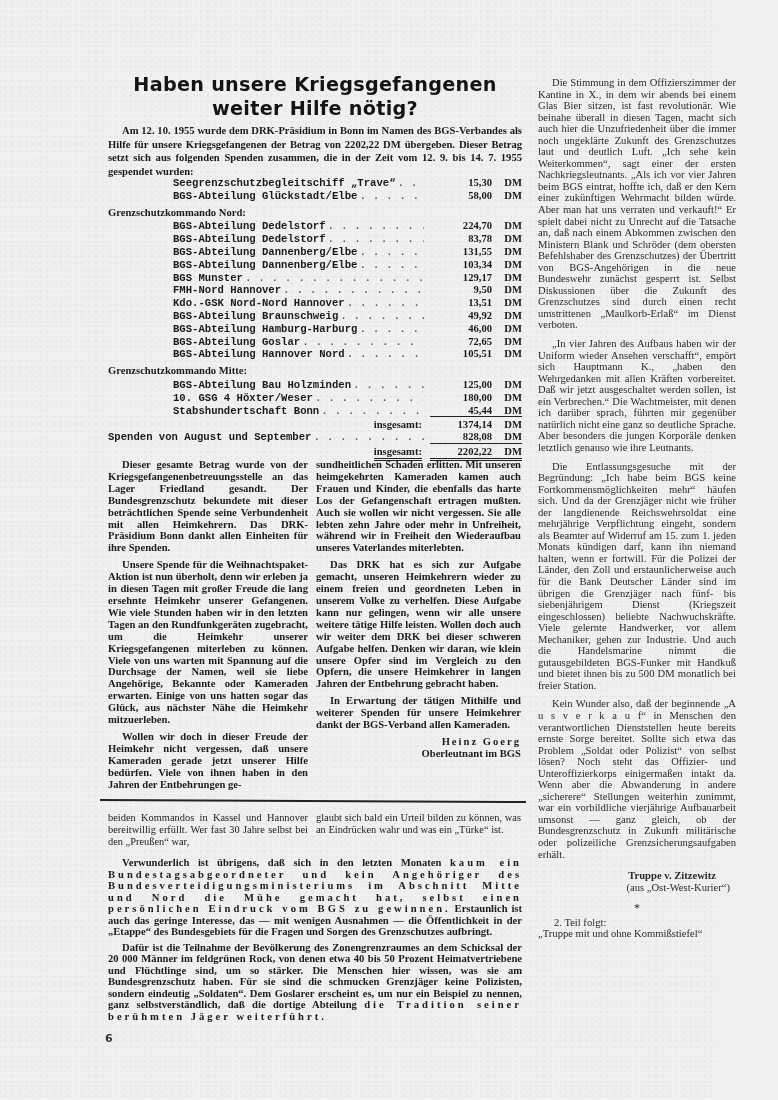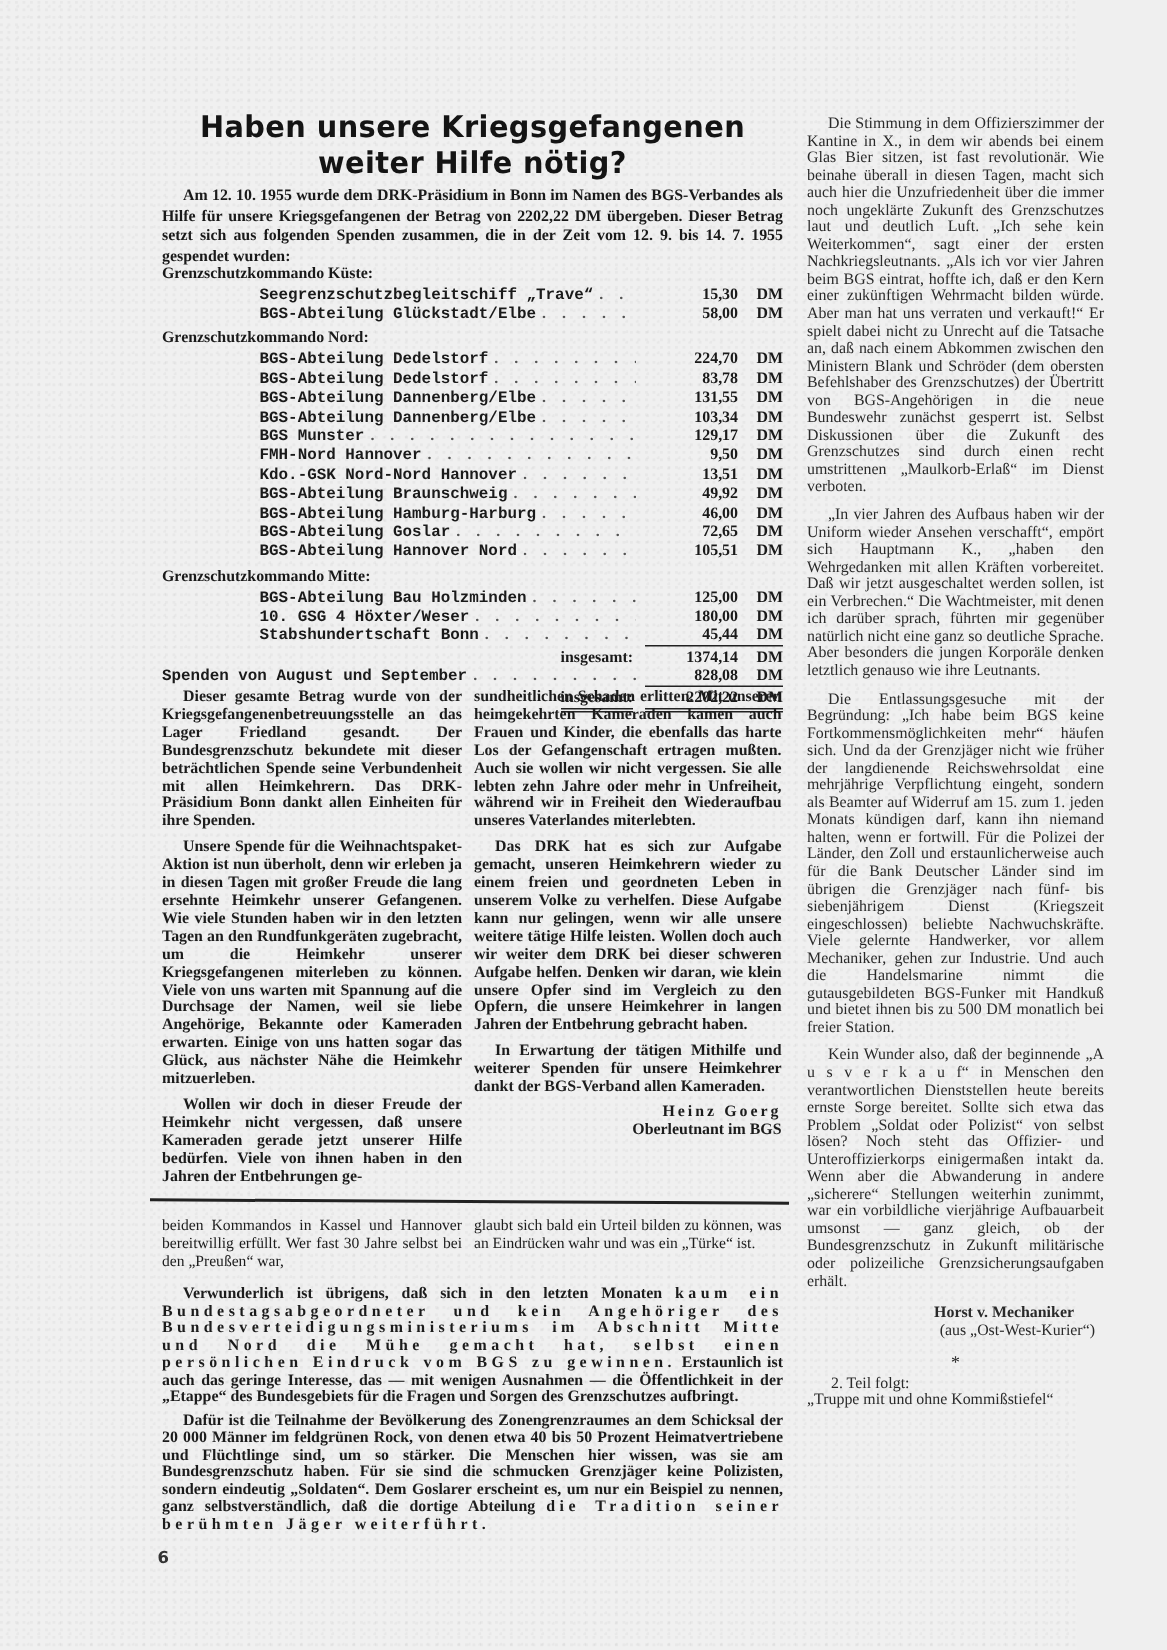--- a/index.html
+++ b/index.html
@@ -99,21 +99,20 @@
 
   <div class="headline">
     <div>Haben unsere Kriegsgefangenen</div>
     <div>weiter Hilfe nötig?</div>
   </div>
 
   <div class="lead">Am 12. 10. 1955 wurde dem DRK-Präsidium in Bonn im Namen des BGS-Verbandes als Hilfe für unsere Kriegsgefangenen der Betrag von 2202,22 DM übergeben. Dieser Betrag setzt sich aus folgenden Spenden zusammen, die in der Zeit vom 12. 9. bis 14. 7. 1955 gespendet wurden:</div>
 
   <div class="list">
 
-    <div class="group-title">Grenzschutzkommando Küste:</div>
     <div class="entry">
       <span class="name">Seegrenzschutzbegleitschiff „Trave“</span>
       <span class="dots">. . . . . . . . . . . . . . . . . . . . . . . . . .</span>
       <span class="amt">15,30</span>
       <span class="cur">DM</span>
     </div>
     <div class="entry">
       <span class="name">BGS-Abteilung Glückstadt/Elbe</span>
       <span class="dots">. . . . . . . . . . . . . . . . . . . . . . . . . .</span>
       <span class="amt">58,00</span>
@@ -259,21 +258,21 @@
     <p><span>Verwunderlich ist übrigens, daß sich in den letzten Monaten </span><span class="spaced">kaum ein Bundestagsabgeordneter und kein Angehöriger des Bundesverteidigungsministeriums im Abschnitt Mitte und Nord die Mühe gemacht hat, selbst einen persönlichen Eindruck vom BGS zu gewinnen.</span><span> Erstaunlich ist auch das geringe Interesse, das — mit wenigen Ausnahmen — die Öffentlichkeit in der „Etappe“ des Bundesgebiets für die Fragen und Sorgen des Grenzschutzes aufbringt.</span></p>
     <p><span>Dafür ist die Teilnahme der Bevölkerung des Zonengrenzraumes an dem Schicksal der 20 000 Männer im feldgrünen Rock, von denen etwa 40 bis 50 Prozent Heimatvertriebene und Flüchtlinge sind, um so stärker. Die Menschen hier wissen, was sie am Bundesgrenzschutz haben. Für sie sind die schmucken Grenzjäger keine Polizisten, sondern eindeutig „Soldaten“. Dem Goslarer erscheint es, um nur ein Beispiel zu nennen, ganz selbstverständlich, daß die dortige Abteilung </span><span class="spaced">die Tradition seiner berühmten Jäger weiterführt.</span></p>
   </div>
 
   <div class="right-col">
     <p>Die Stimmung in dem Offizierszimmer der Kantine in X., in dem wir abends bei einem Glas Bier sitzen, ist fast revolutionär. Wie beinahe überall in diesen Tagen, macht sich auch hier die Unzufriedenheit über die immer noch ungeklärte Zukunft des Grenzschutzes laut und deutlich Luft. „Ich sehe kein Weiterkommen“, sagt einer der ersten Nachkriegsleutnants. „Als ich vor vier Jahren beim BGS eintrat, hoffte ich, daß er den Kern einer zukünftigen Wehrmacht bilden würde. Aber man hat uns verraten und verkauft!“ Er spielt dabei nicht zu Unrecht auf die Tatsache an, daß nach einem Abkommen zwischen den Ministern Blank und Schröder (dem obersten Befehlshaber des Grenzschutzes) der Übertritt von BGS-Angehörigen in die neue Bundeswehr zunächst gesperrt ist. Selbst Diskussionen über die Zukunft des Grenzschutzes sind durch einen recht umstrittenen „Maulkorb-Erlaß“ im Dienst verboten.</p>
     <p>„In vier Jahren des Aufbaus haben wir der Uniform wieder Ansehen verschafft“, empört sich Hauptmann K., „haben den Wehrgedanken mit allen Kräften vorbereitet. Daß wir jetzt ausgeschaltet werden sollen, ist ein Verbrechen.“ Die Wachtmeister, mit denen ich darüber sprach, führten mir gegenüber natürlich nicht eine ganz so deutliche Sprache. Aber besonders die jungen Korporäle denken letztlich genauso wie ihre Leutnants.</p>
     <p>Die Entlassungsgesuche mit der Begründung: „Ich habe beim BGS keine Fortkommensmöglichkeiten mehr“ häufen sich. Und da der Grenzjäger nicht wie früher der langdienende Reichswehrsoldat eine mehrjährige Verpflichtung eingeht, sondern als Beamter auf Widerruf am 15. zum 1. jeden Monats kündigen darf, kann ihn niemand halten, wenn er fortwill. Für die Polizei der Länder, den Zoll und erstaunlicherweise auch für die Bank Deutscher Länder sind im übrigen die Grenzjäger nach fünf- bis siebenjährigem Dienst (Kriegszeit eingeschlossen) beliebte Nachwuchskräfte. Viele gelernte Handwerker, vor allem Mechaniker, gehen zur Industrie. Und auch die Handelsmarine nimmt die gutausgebildeten BGS-Funker mit Handkuß und bietet ihnen bis zu 500 DM monatlich bei freier Station.</p>
     <p>Kein Wunder also, daß der beginnende „A u s v e r k a u f“ in Menschen den verantwortlichen Dienststellen heute bereits ernste Sorge bereitet. Sollte sich etwa das Problem „Soldat oder Polizist“ von selbst lösen? Noch steht das Offizier- und Unteroffizierkorps einigermaßen intakt da. Wenn aber die Abwanderung in andere „sicherere“ Stellungen weiterhin zunimmt, war ein vorbildliche vierjährige Aufbauarbeit umsonst — ganz gleich, ob der Bundesgrenzschutz in Zukunft militärische oder polizeiliche Grenzsicherungsaufgaben erhält.</p>
     <div class="byline">
-      <span class="author">Horst v. Mechaniker</span>
+      <span class="author">Truppe v. Zitzewitz</span>
       <span class="source">(aus „Ost-West-Kurier“)</span>
     </div>
     <div class="asterisk">*</div>
     <div class="next">
       <span class="next-label">2. Teil folgt:</span>
       <span>„Truppe mit und ohne Kommißstiefel“</span>
     </div>
   </div>
 
   <div class="page-number">6</div>

